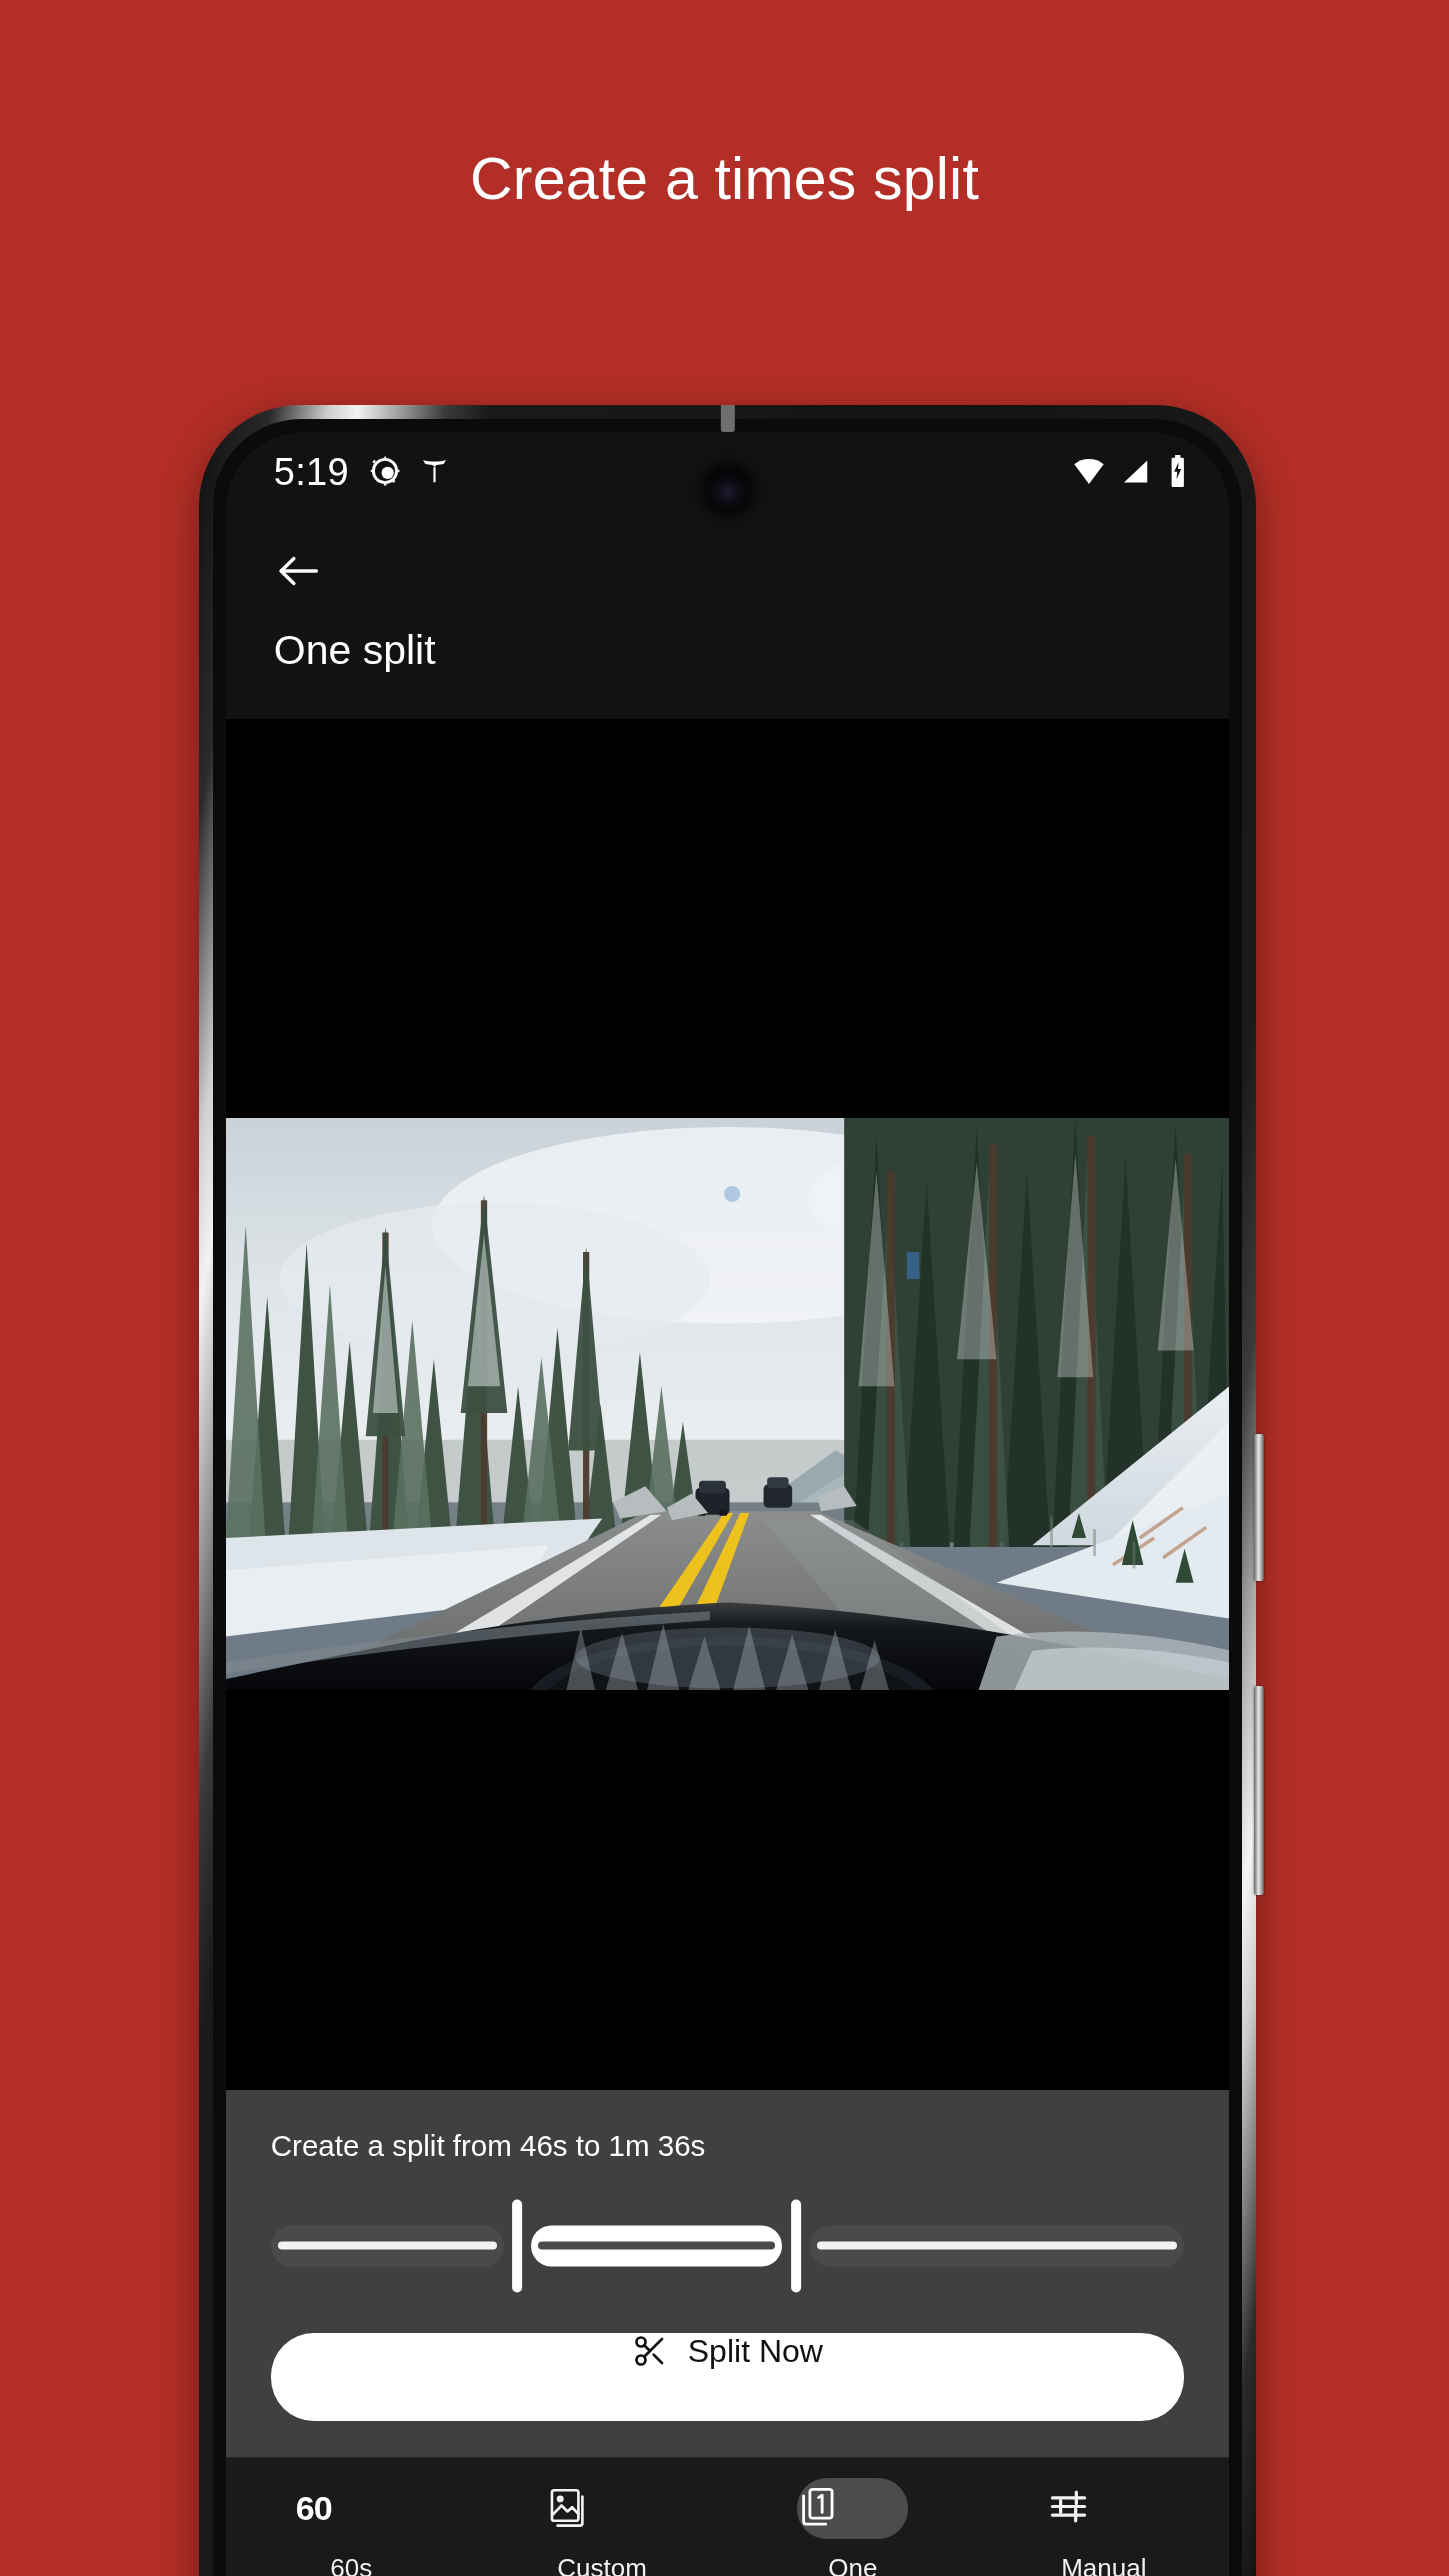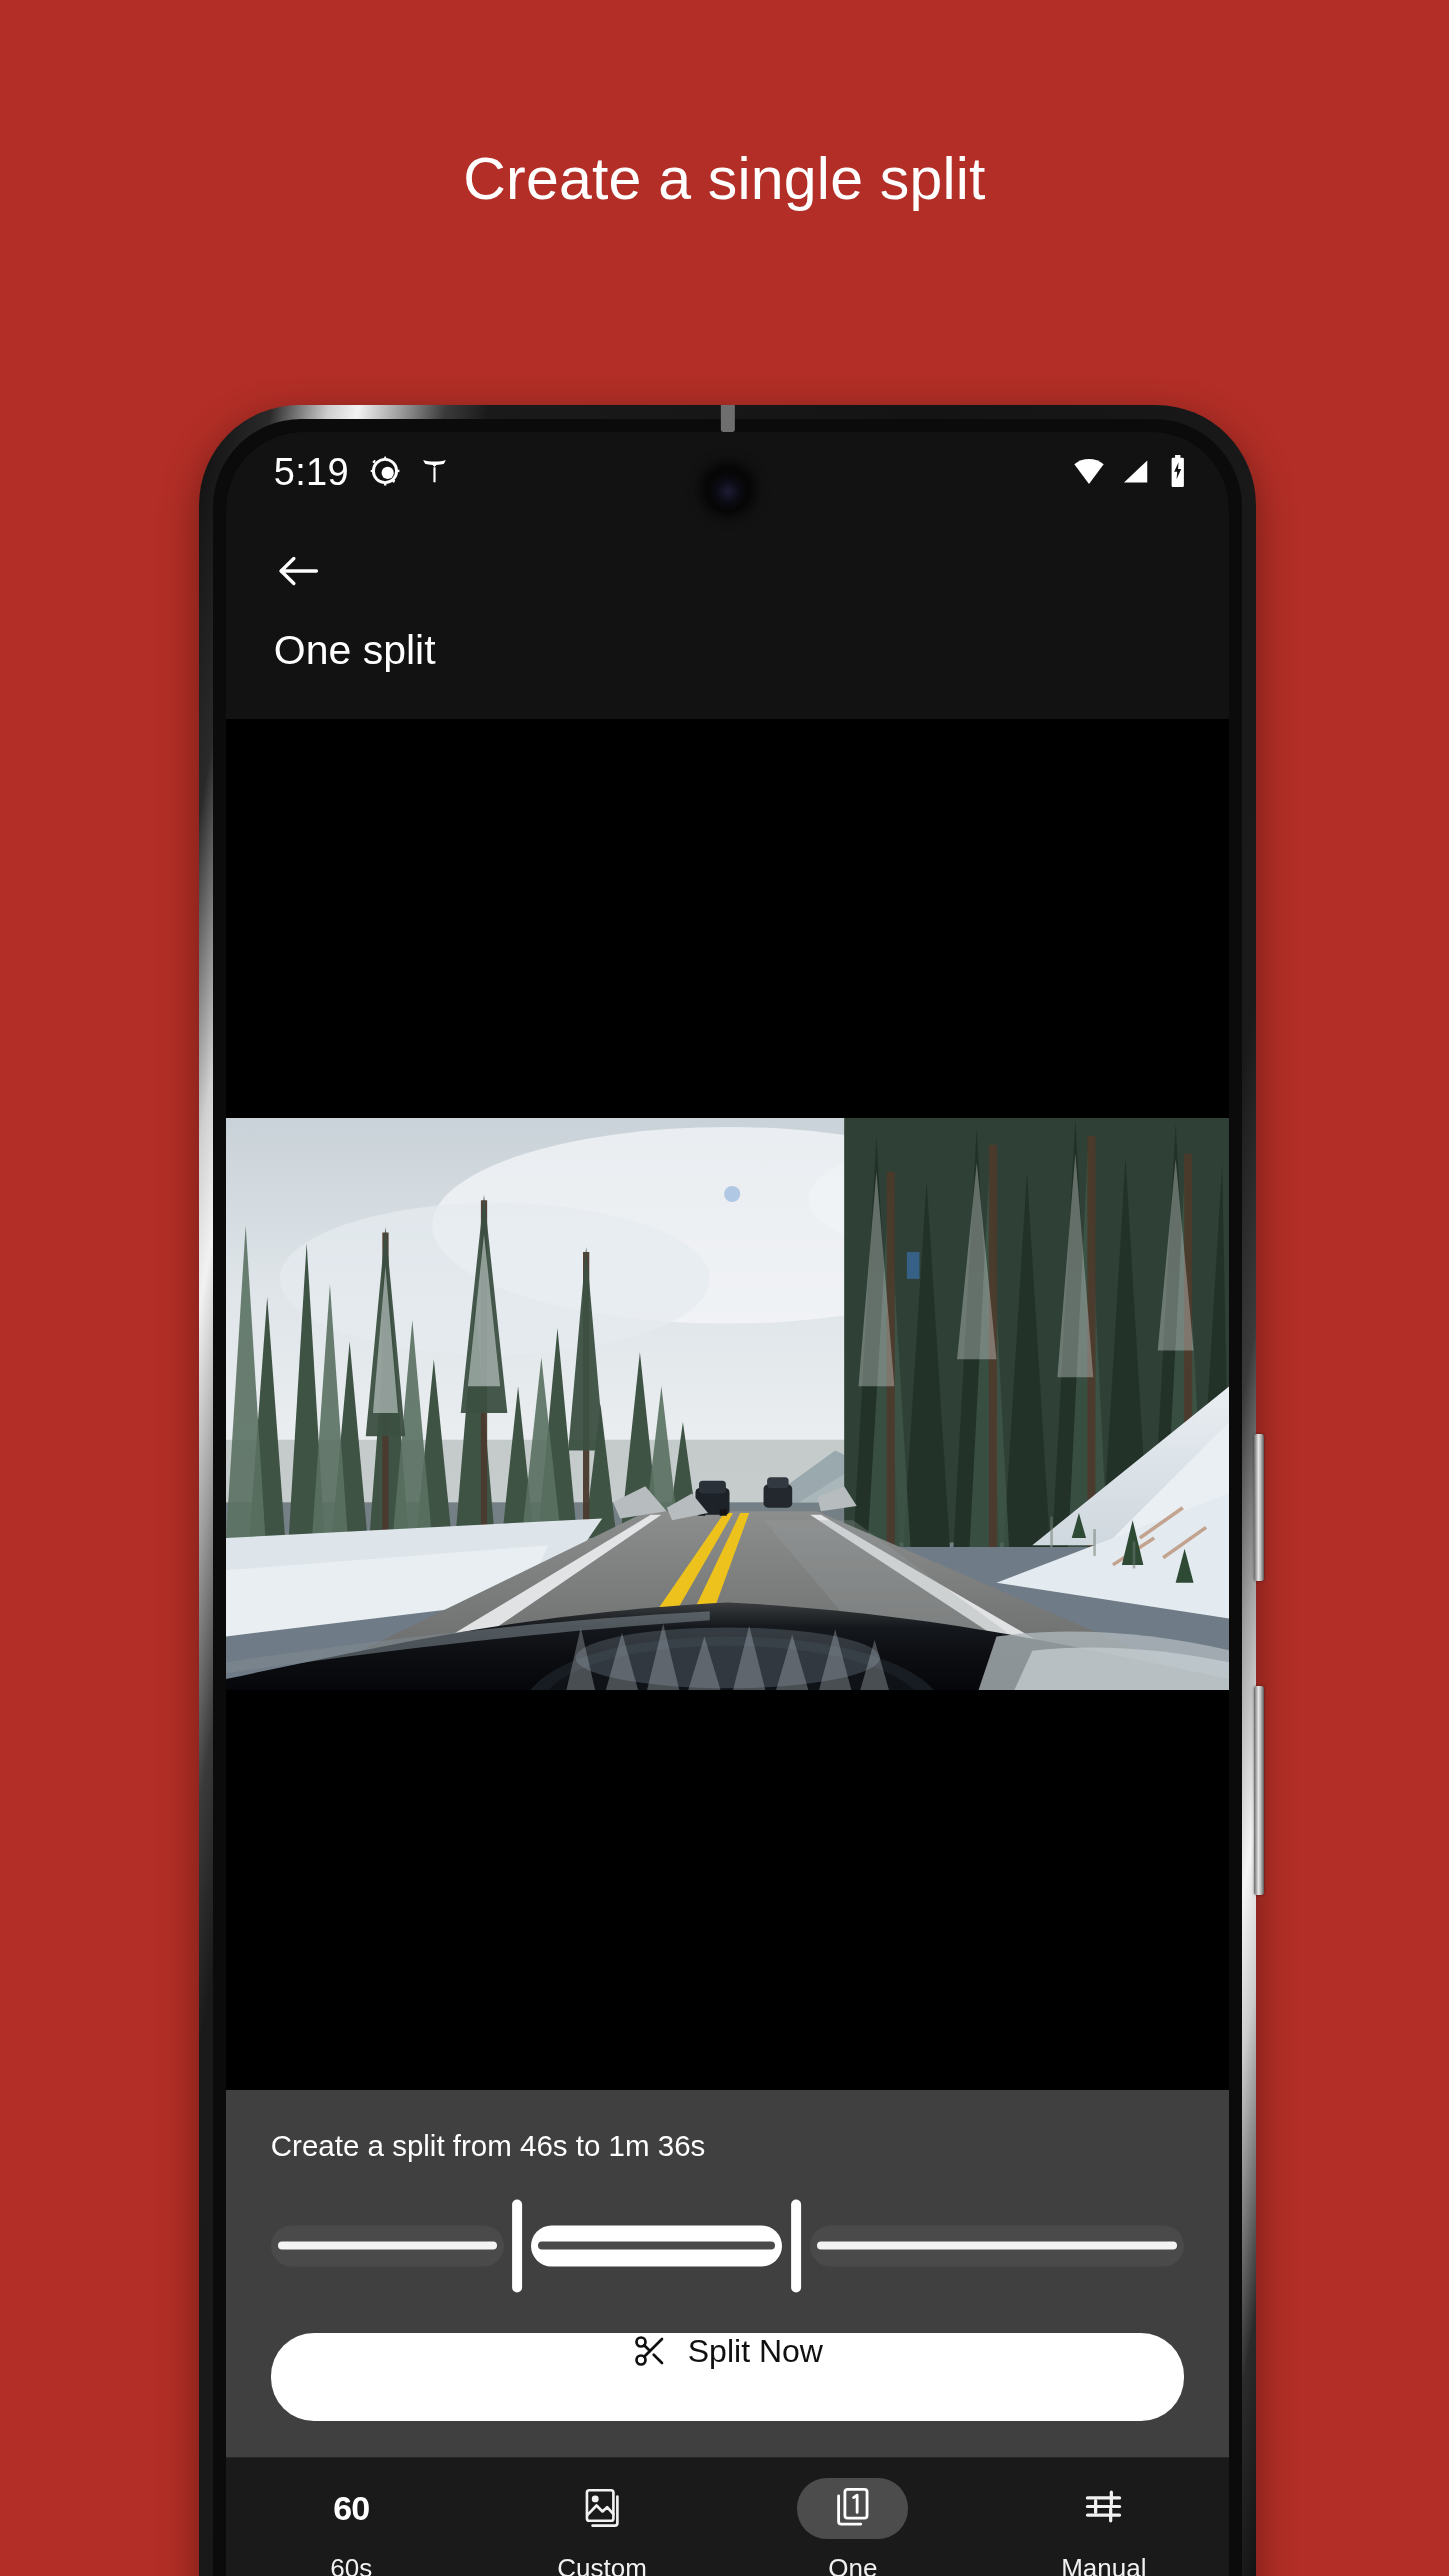--- a/index.html
+++ b/index.html
@@ -220,42 +220,42 @@
     flex: 1 1 0;
     display: flex;
     flex-direction: column;
     align-items: center;
     gap: 14.3px;
     cursor: pointer;
   }
   .nav-icon-wrap {
     width: 111px; height: 61px;
     border-radius: 30px;
-    display: flex; align-items: center; justify-content: center;
+    display: flex; align-items: center; justify-content: flex-start;
   }
   .nav-item.selected .nav-icon-wrap { background: #4c4c4c; }
   .nav-label {
     color: #f1f1f1;
     font-size: 26px;
     font-weight: 400;
   }
   .nav-60 {
     color: #ffffff;
     font-size: 34px;
     font-weight: 700;
     letter-spacing: -0.9px;
     font-family: "Liberation Sans", sans-serif;
   }
 </style>
 </head>
 <body>
 
 <div id="stage">
 
-  <div class="hero-title">Create a single split</div>
+  <div class="hero-title">Create a times split</div>
 
   <div class="phone">
     <div class="antenna-nub"></div>
     <div class="side-btn power"></div>
     <div class="side-btn volume"></div>
 
     <div class="phone-inner">
       <div class="screen" style="display:flex; flex-direction:column;">
 
         <div class="status-bar">

